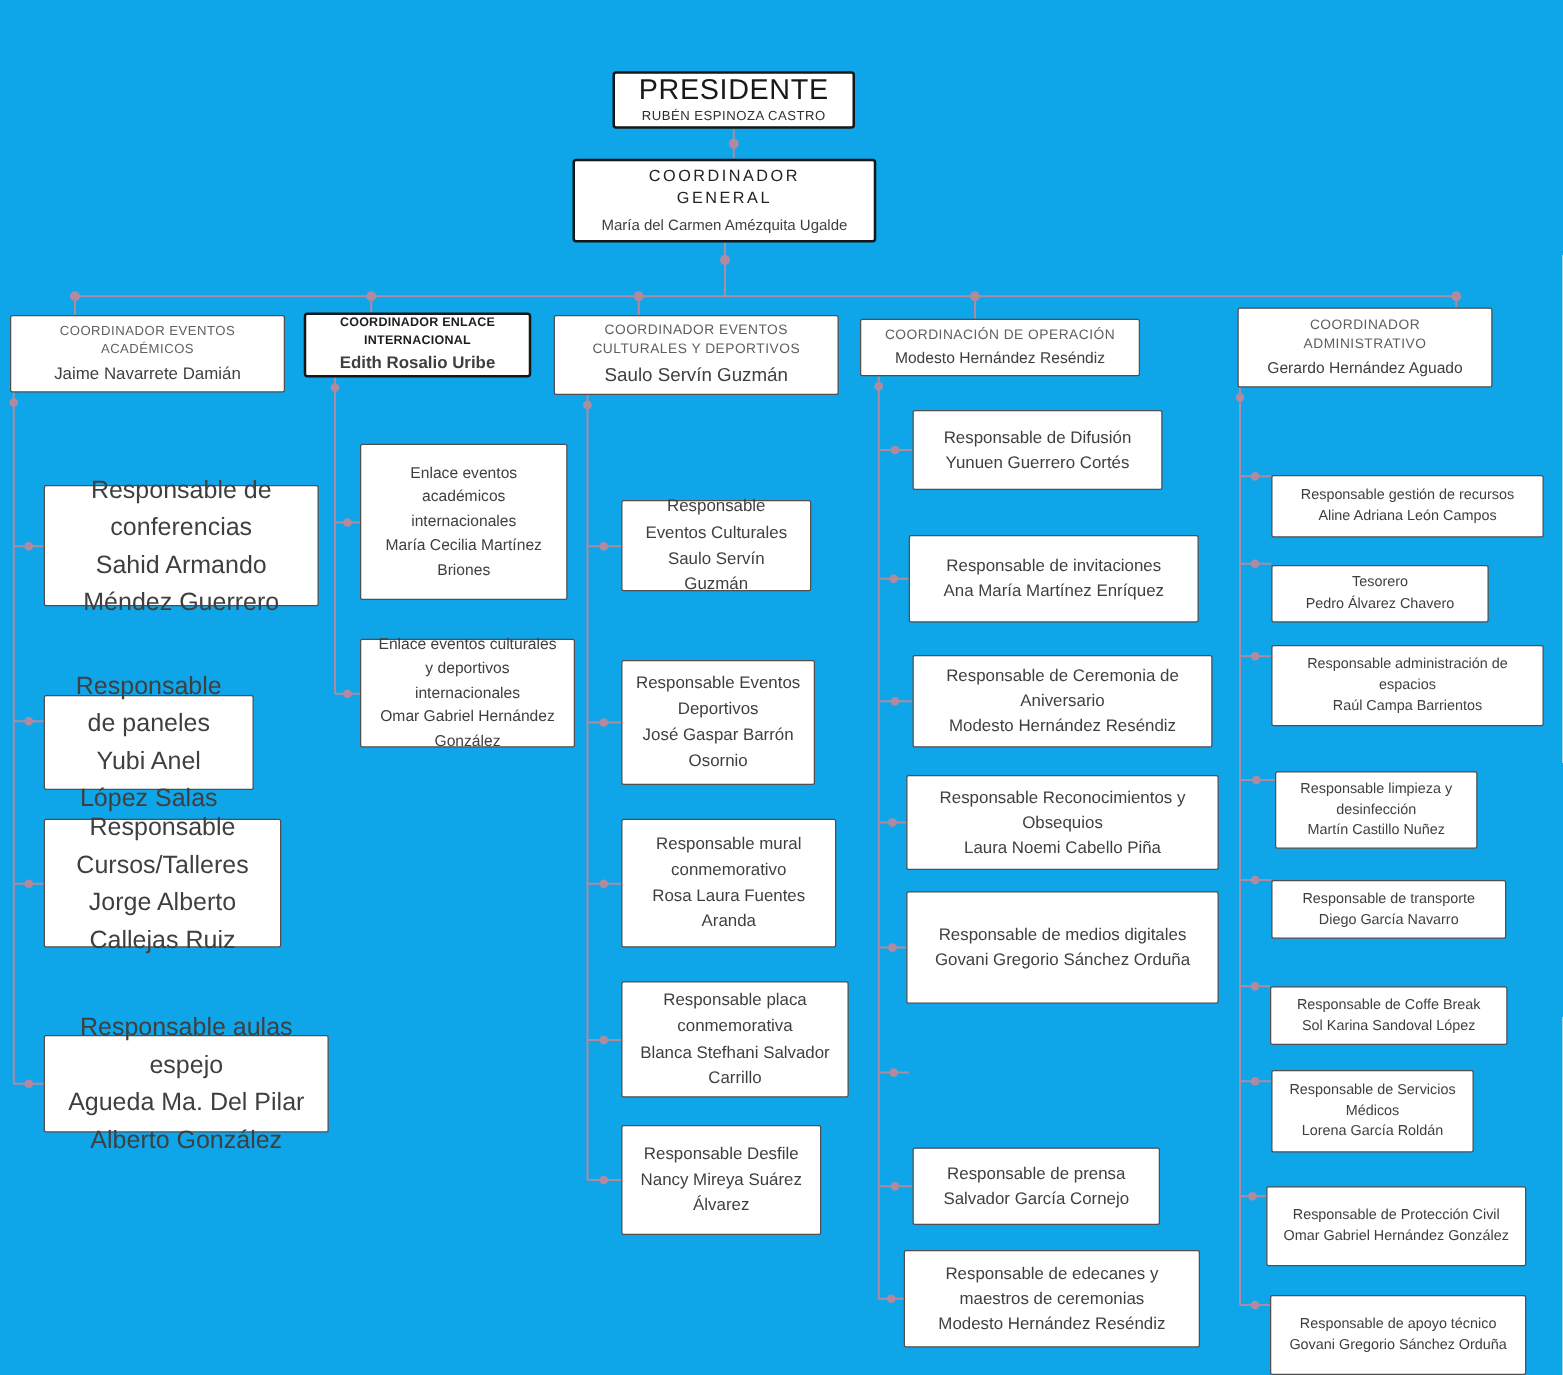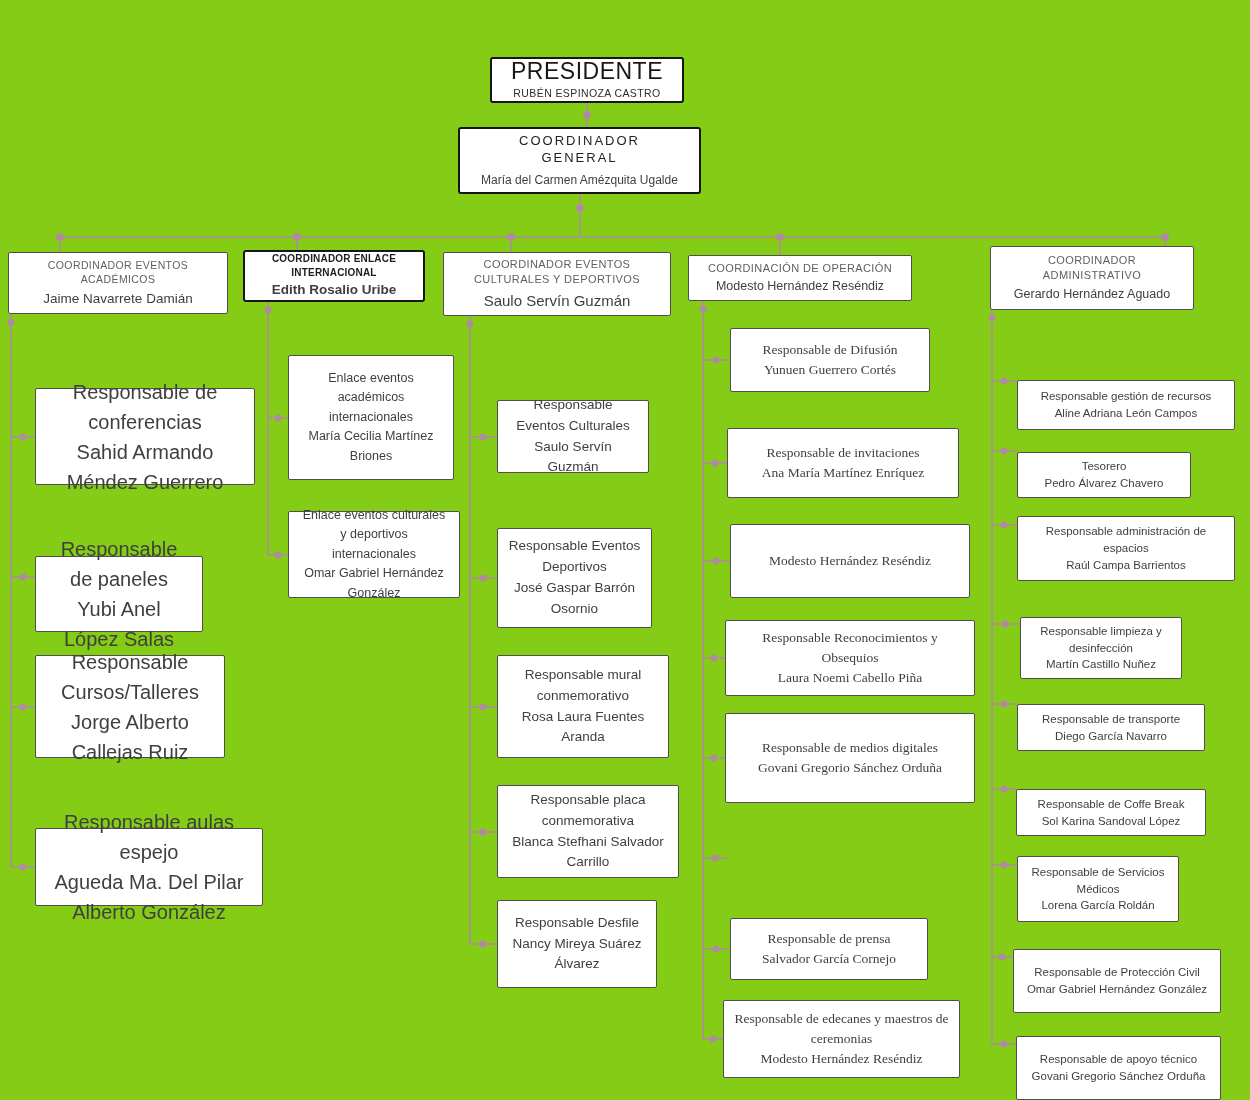--- a/index.html
+++ b/index.html
@@ -5,21 +5,21 @@
   :root{
     --connector:#b08ba0;
     --strong-border:#161616;
     --thin-border:#4f4f4f;
     --text:#3f3f3f;
     --muted:#5f5f5f;
   }
   *{margin:0;padding:0;box-sizing:border-box;}
   html,body{background:#ffffff;}
   .canvas{
-    position:relative;width:1250px;height:1100px;background:#84cc16;
+    position:relative;width:1250px;height:1100px;background:#0ea5e9;
     font-family:"Liberation Sans","DejaVu Sans",sans-serif;color:var(--text);
     overflow:hidden;
   }
   .connectors{position:absolute;left:0;top:0;width:1250px;height:1100px;}
   .connectors line{stroke:var(--connector);stroke-width:1.6;}
   .connectors circle{fill:var(--connector);}
   .node{
     position:absolute;background:#fff;border:1.4px solid var(--thin-border);
     border-radius:2px;display:flex;flex-direction:column;align-items:center;
     justify-content:center;text-align:center;padding:4px 10px;line-height:1.45;
@@ -38,21 +38,21 @@
   .hdr-bold .t{font-size:10px;font-weight:bold;color:#1d1d1d;letter-spacing:.2px;}
   .hdr-bold .n{font-size:13.5px;font-weight:bold;margin-top:0;}
   .hdr-3 .t{font-size:11px;}
   .hdr-3 .n{font-size:15px;}
   .hdr-4 .t,.hdr-5 .t{font-size:11px;}
   .hdr-4 .n,.hdr-5 .n{font-size:12.5px;margin-top:1px;}
   
   .c1{font-size:20px;line-height:1.5;padding:5px 16px;}
   .c2{font-size:12.5px;line-height:1.55;}
   .c3{font-size:13.5px;line-height:1.55;}
-  .c4{font-size:13.5px;line-height:1.5;font-family:Liberation Serif, serif;}
+  .c4{font-size:13.5px;line-height:1.5;}
   .c5{font-size:11.5px;line-height:1.45;padding:3px 8px;margin-top:24px;}
 </style>
 </head>
 <body>
 
 <div class="canvas">
 
   <svg class="connectors" width="1250" height="1100" viewBox="0 0 1250 1100" aria-hidden="true">
 
     <line x1="587" y1="103" x2="587" y2="127"></line>
@@ -227,20 +227,21 @@
 
   <div class="node child c4" style="left:730px;top:328px;width:200px;height:64px">
     <div class="t">Responsable de Difusión</div>
     <div class="n">Yunuen Guerrero Cortés</div>
   </div>
   <div class="node child c4" style="left:727px;top:428px;width:232px;height:70px">
     <div class="t">Responsable de invitaciones</div>
     <div class="n">Ana María Martínez Enríquez</div>
   </div>
   <div class="node child c4" style="left:730px;top:524px;width:240px;height:74px">
+    <div class="t">Responsable de Ceremonia de Aniversario</div>
     <div class="n">Modesto Hernández Reséndiz</div>
   </div>
   <div class="node child c4" style="left:725px;top:620px;width:250px;height:76px">
     <div class="t">Responsable Reconocimientos y Obsequios</div>
     <div class="n">Laura Noemi Cabello Piña</div>
   </div>
   <div class="node child c4" style="left:725px;top:713px;width:250px;height:90px">
     <div class="t">Responsable de medios digitales</div>
     <div class="n">Govani Gregorio Sánchez Orduña</div>
   </div>

